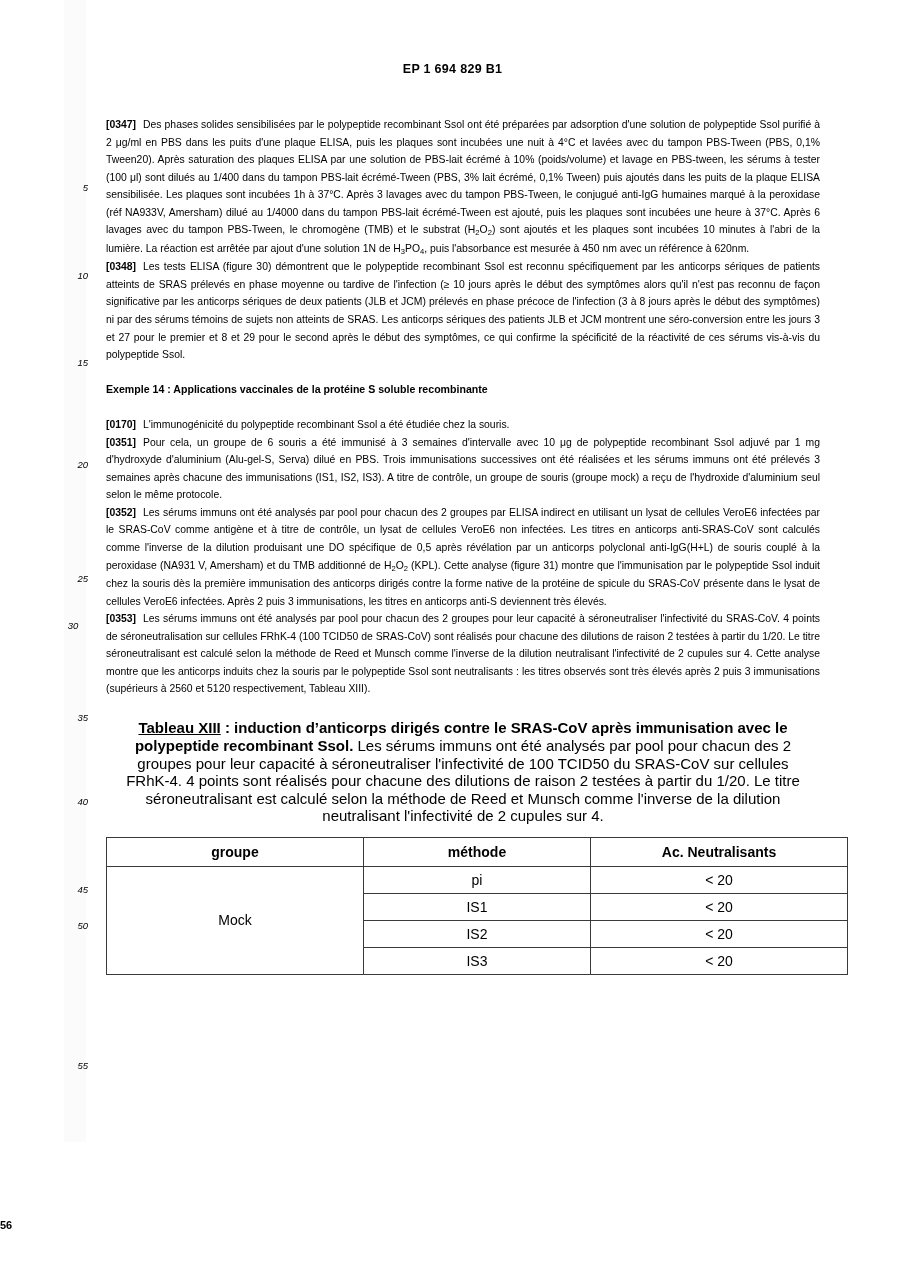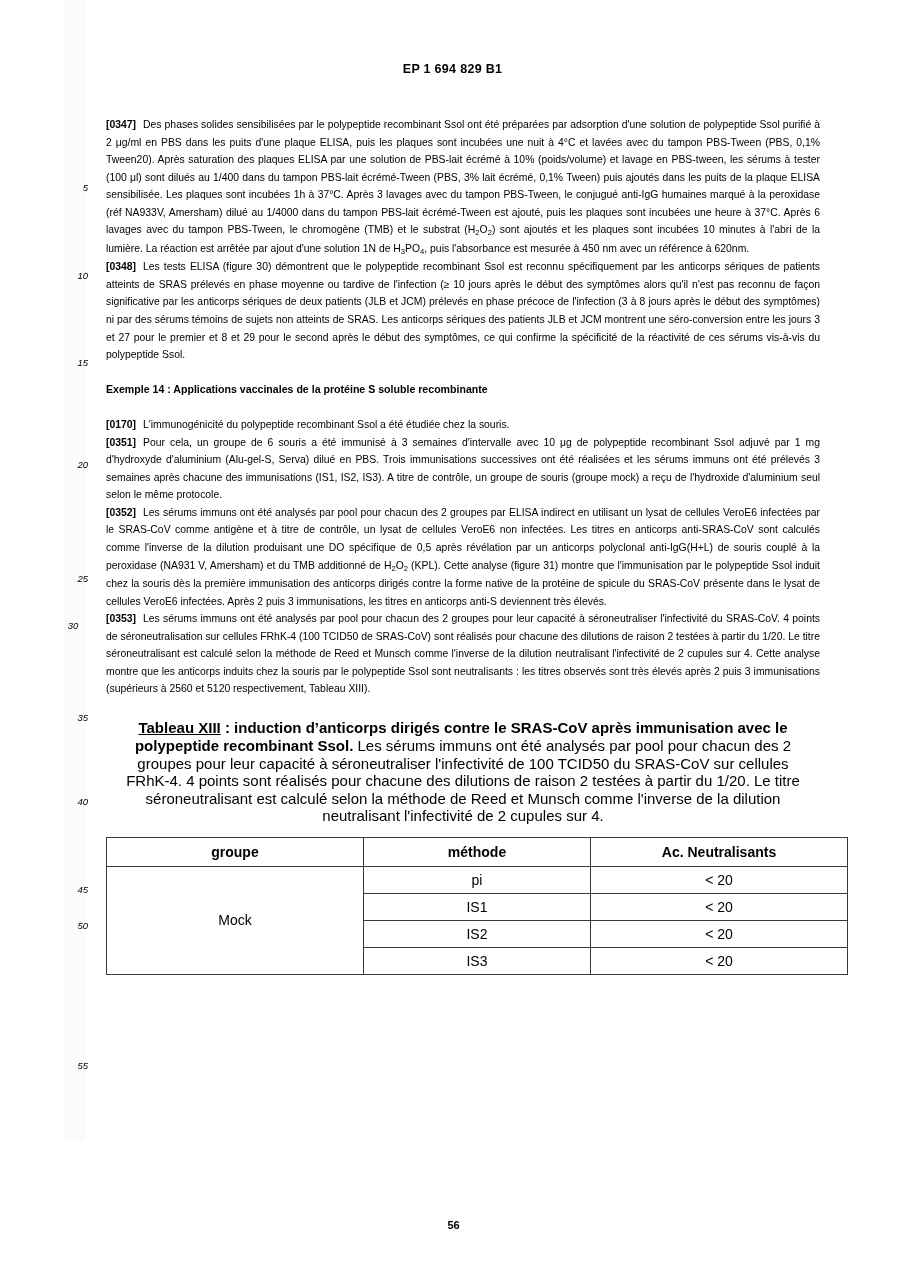--- a/index.html
+++ b/index.html
@@ -40,21 +40,20 @@
     font-size: 12.5px;
     font-weight: bold;
     letter-spacing: 0.3px;
   }
 
   .page-number {
     position: absolute;
     top: 1219px;
     left: 0;
     width: 907px;
-    text-align: center;
     font-size: 11px;
     font-weight: bold;
   }
 
   
   .line-numbers {
     position: absolute;
     left: 58px;
     top: 104px;
     width: 30px;

